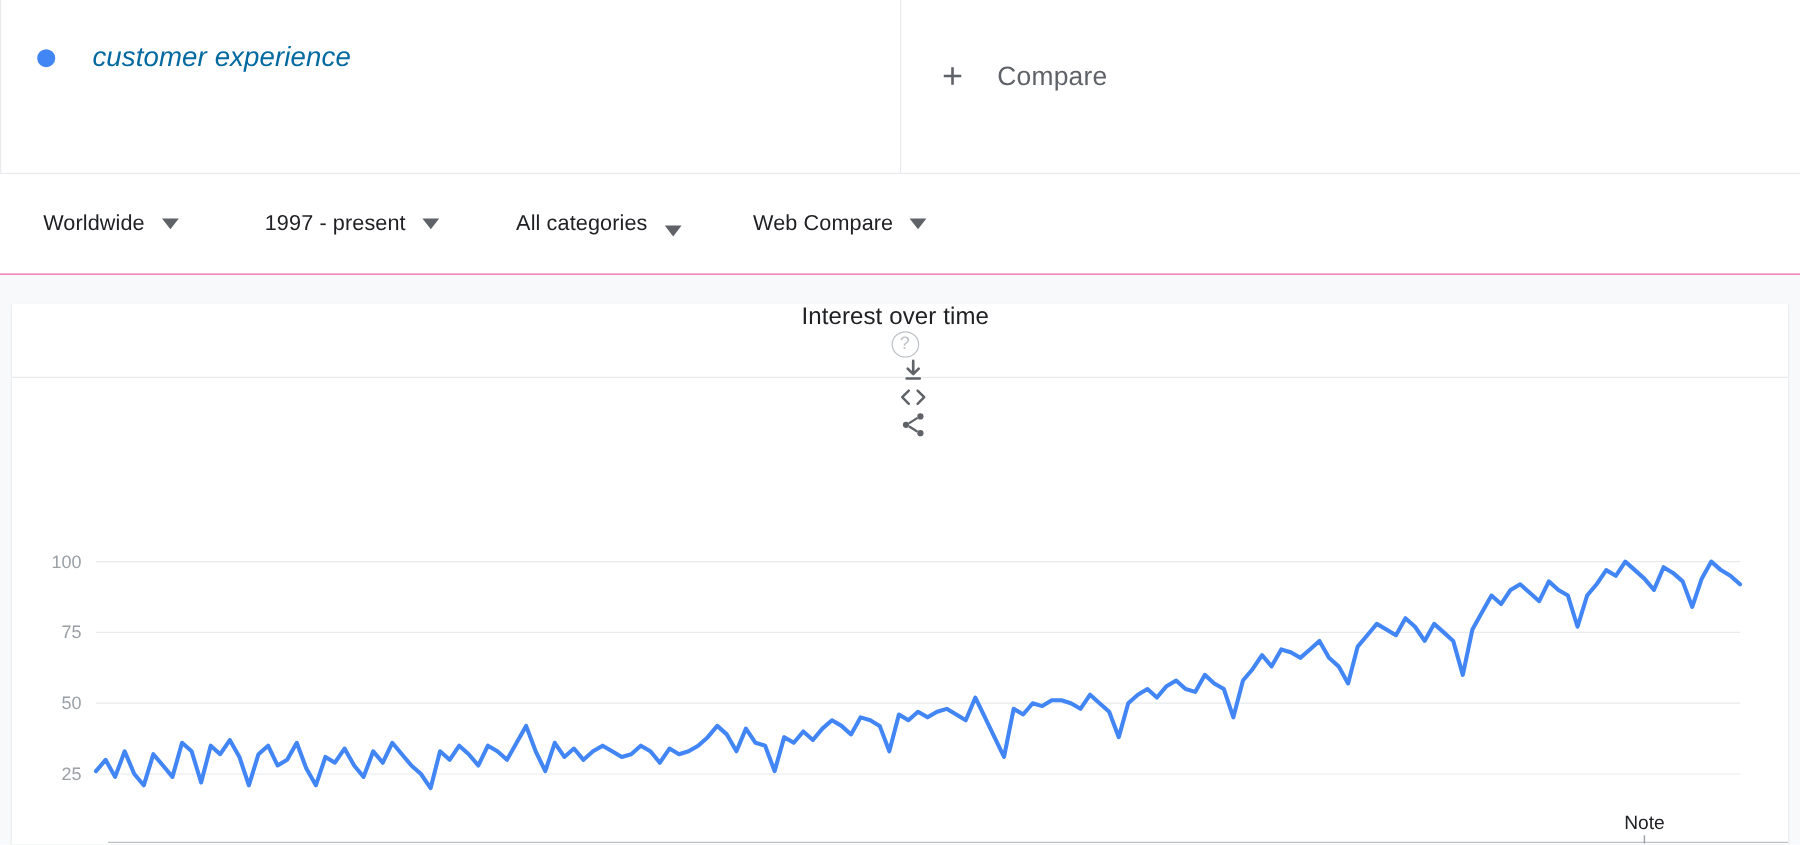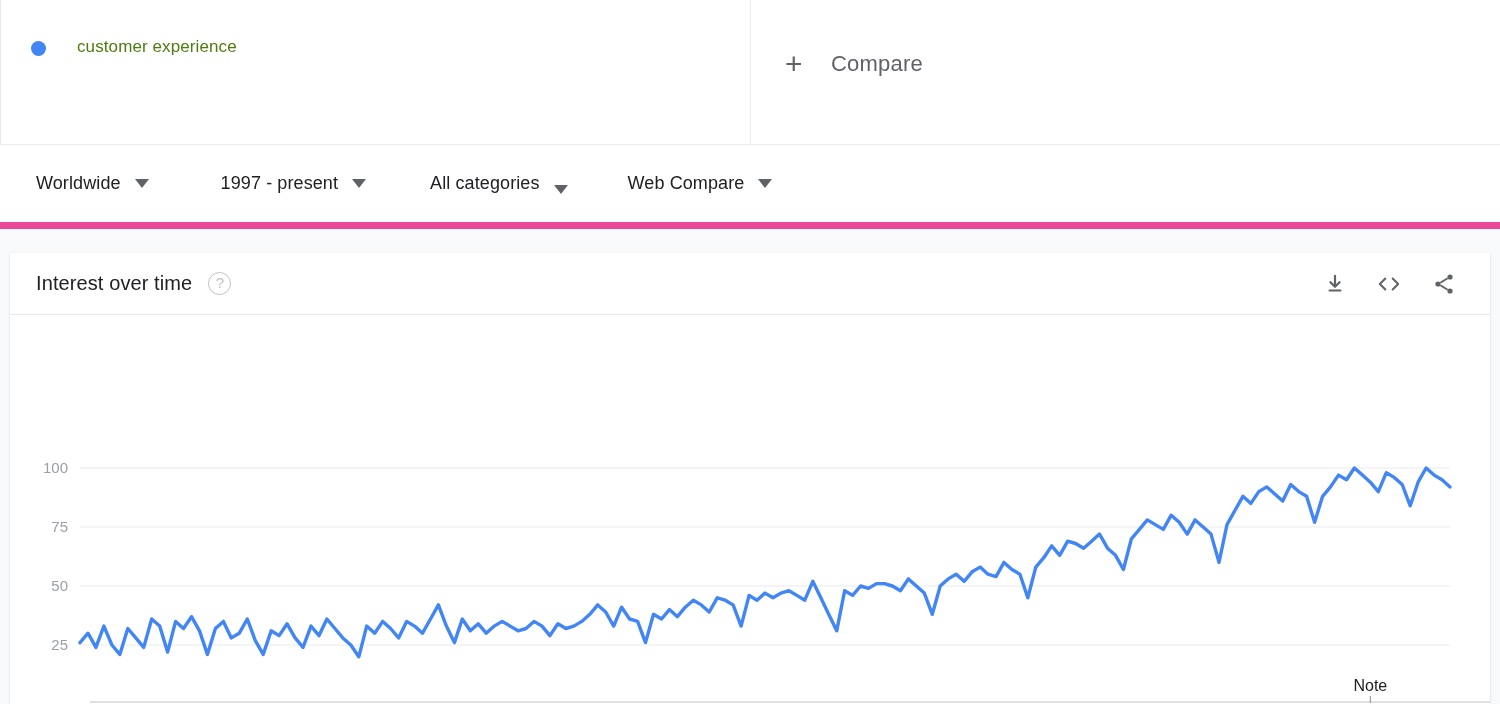--- a/index.html
+++ b/index.html
@@ -28,25 +28,26 @@
   }
   .term-dot {
     width: 15px; height: 15px;
     border-radius: 50%;
     background: #4285f4;
     margin-top: 9px;
     flex: 0 0 auto;
   }
   .term-texts { margin-left: 31px; }
   .term-title {
-    font-size: 17px;
-    color: #4d7c0f;
+    font-size: 23px;
+    color: #0369a1;
     line-height: 30px;
     font-weight: 400;
     letter-spacing: .1px;
+    font-style: italic;
   }
   .term-sub {
     font-size: 15px;
     color: #80868b;
     line-height: 22px;
     margin-top: 6px;
   }
   .compare-cell {
     flex: 1;
     display: flex;
@@ -68,21 +69,21 @@
     letter-spacing: .2px;
   }
 
   
   .filter-bar {
     height: 84px;
     background: #fff;
     display: flex;
     align-items: center;
     padding-left: 36px;
-    border-bottom: 7px solid #ec4899;
+    border-bottom: 1px solid #ec4899;
   }
   .filter {
     display: flex;
     align-items: center;
     margin-right: 0;
     cursor: pointer;
   }
   .filter-label {
     font-size: 18px;
     color: #202124;
@@ -112,20 +113,21 @@
     height: 451px;
     position: relative;
     box-shadow: 0 1px 2px rgba(60,64,67,.18);
   }
   .card-head {
     height: 62px;
     border-bottom: 1px solid #e8eaed;
     display: flex;
     align-items: center;
     padding: 0 34px 0 26px;
+    flex-direction: column;
   }
   .card-title {
     font-size: 20px;
     color: #202124;
     letter-spacing: .1px;
   }
   .help-icon {
     width: 23px; height: 23px;
     border: 1.6px solid #bdc1c6;
     border-radius: 50%;

